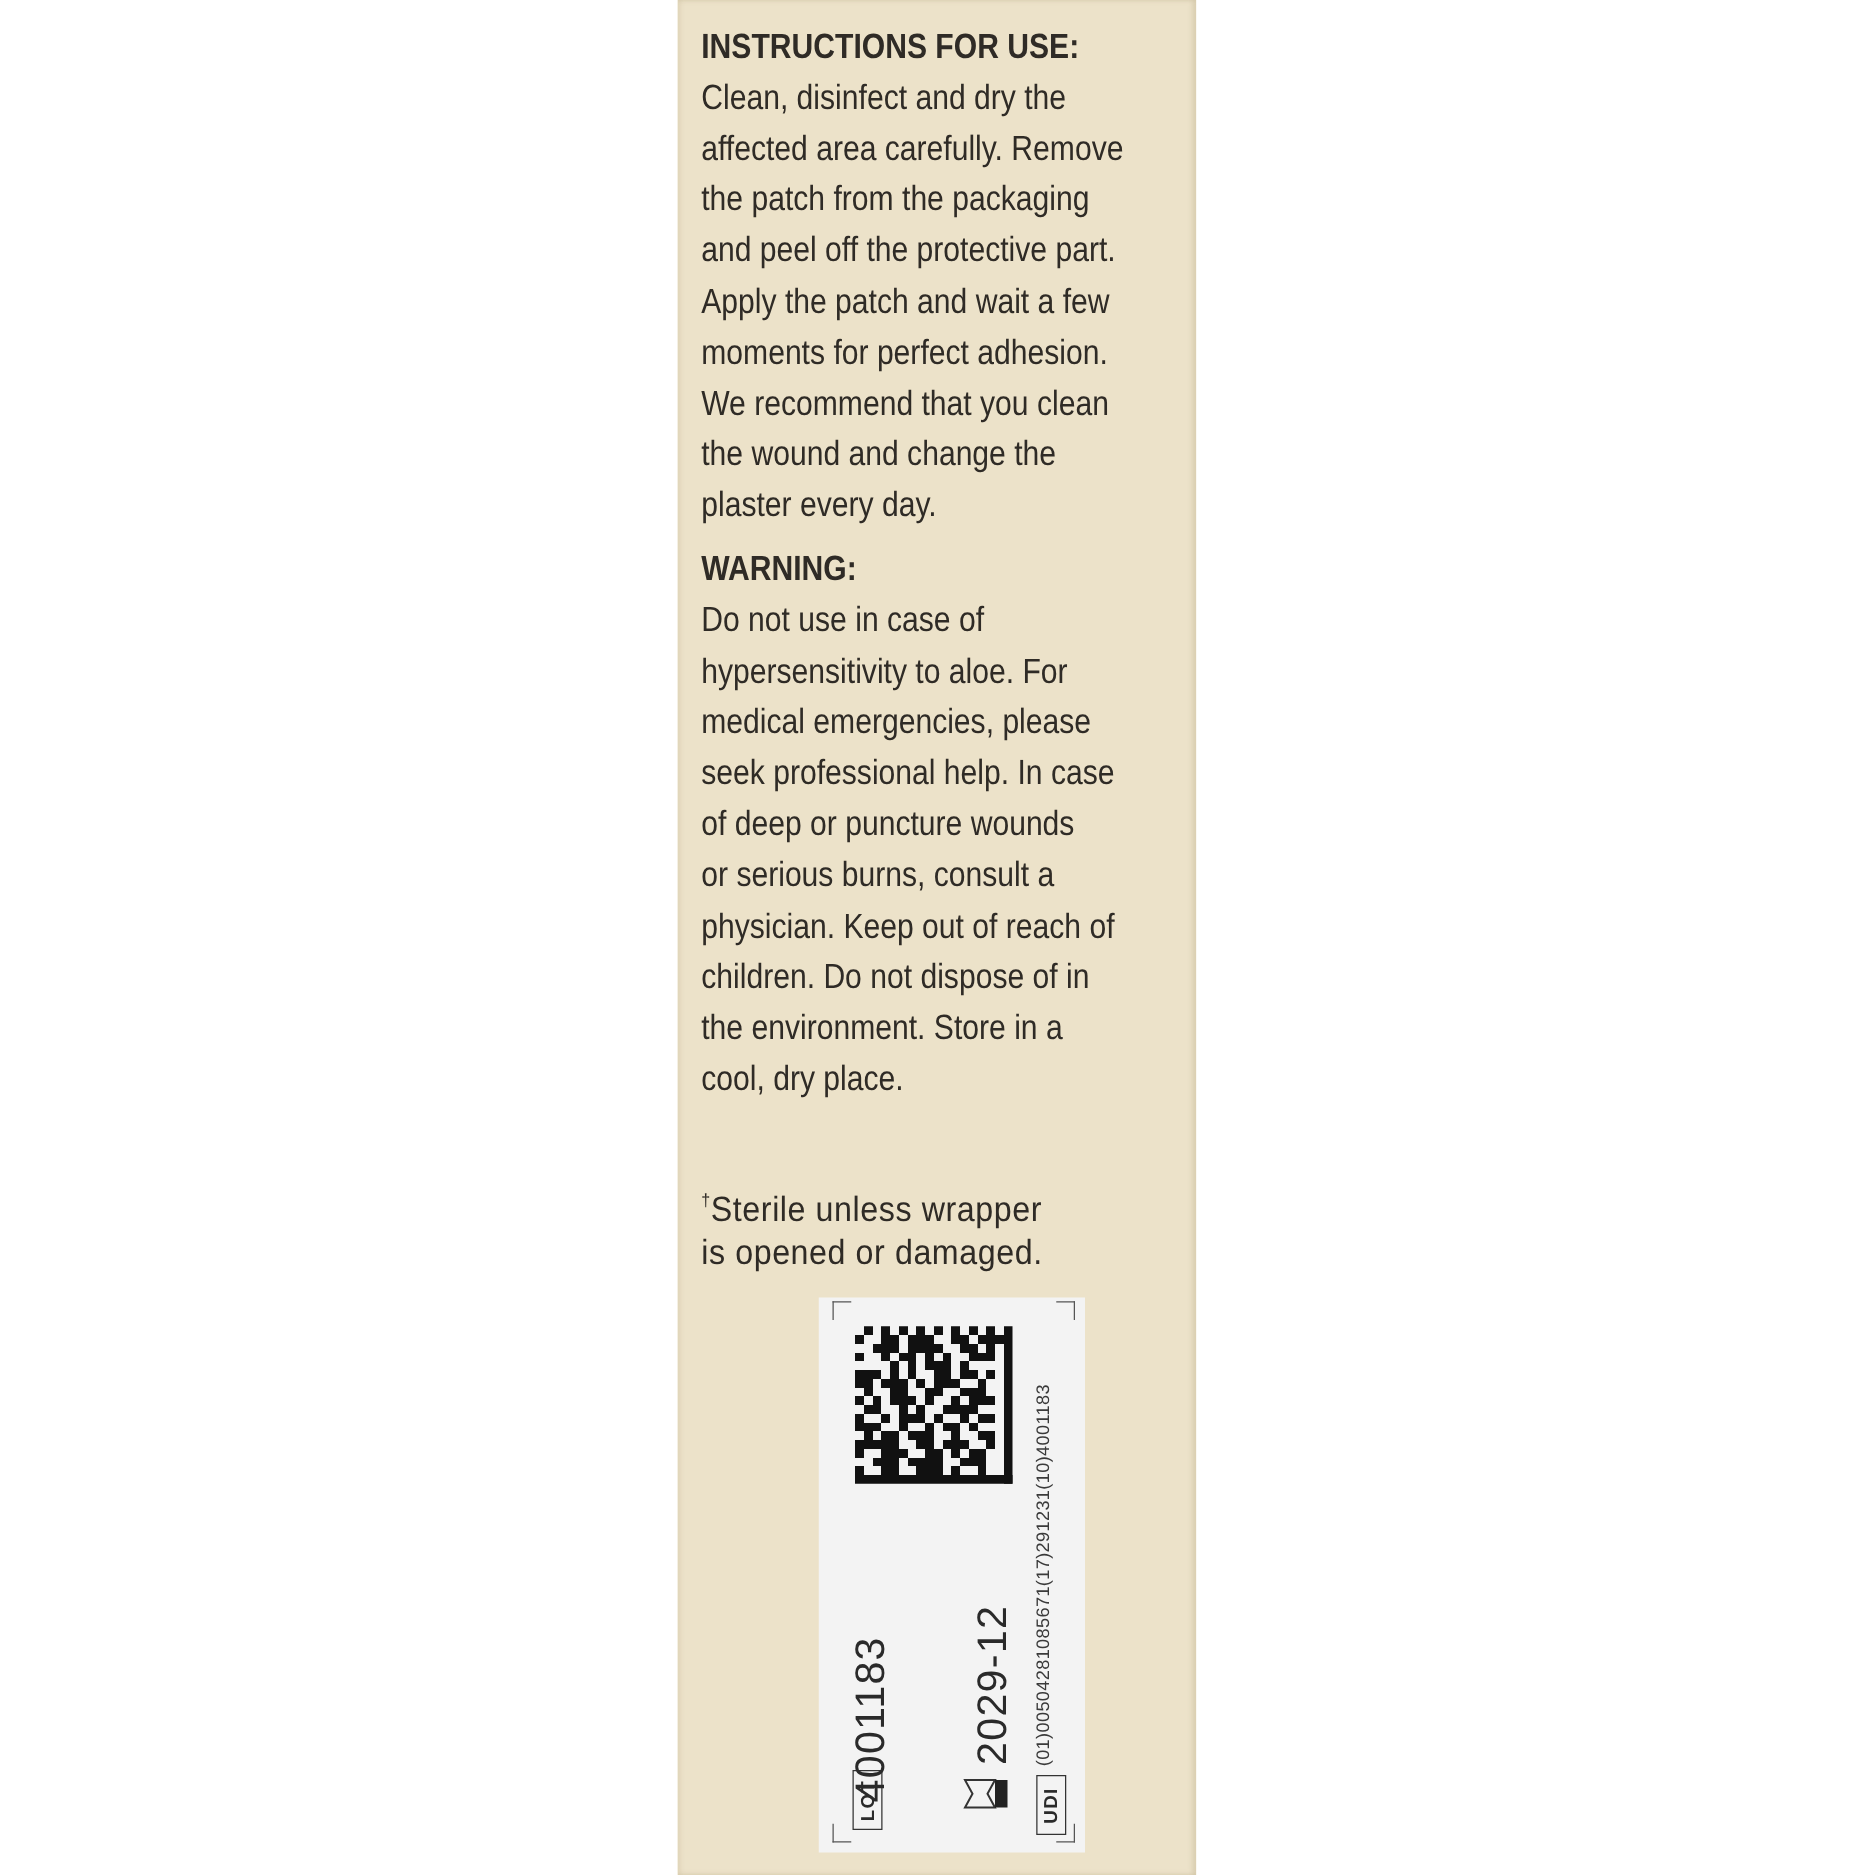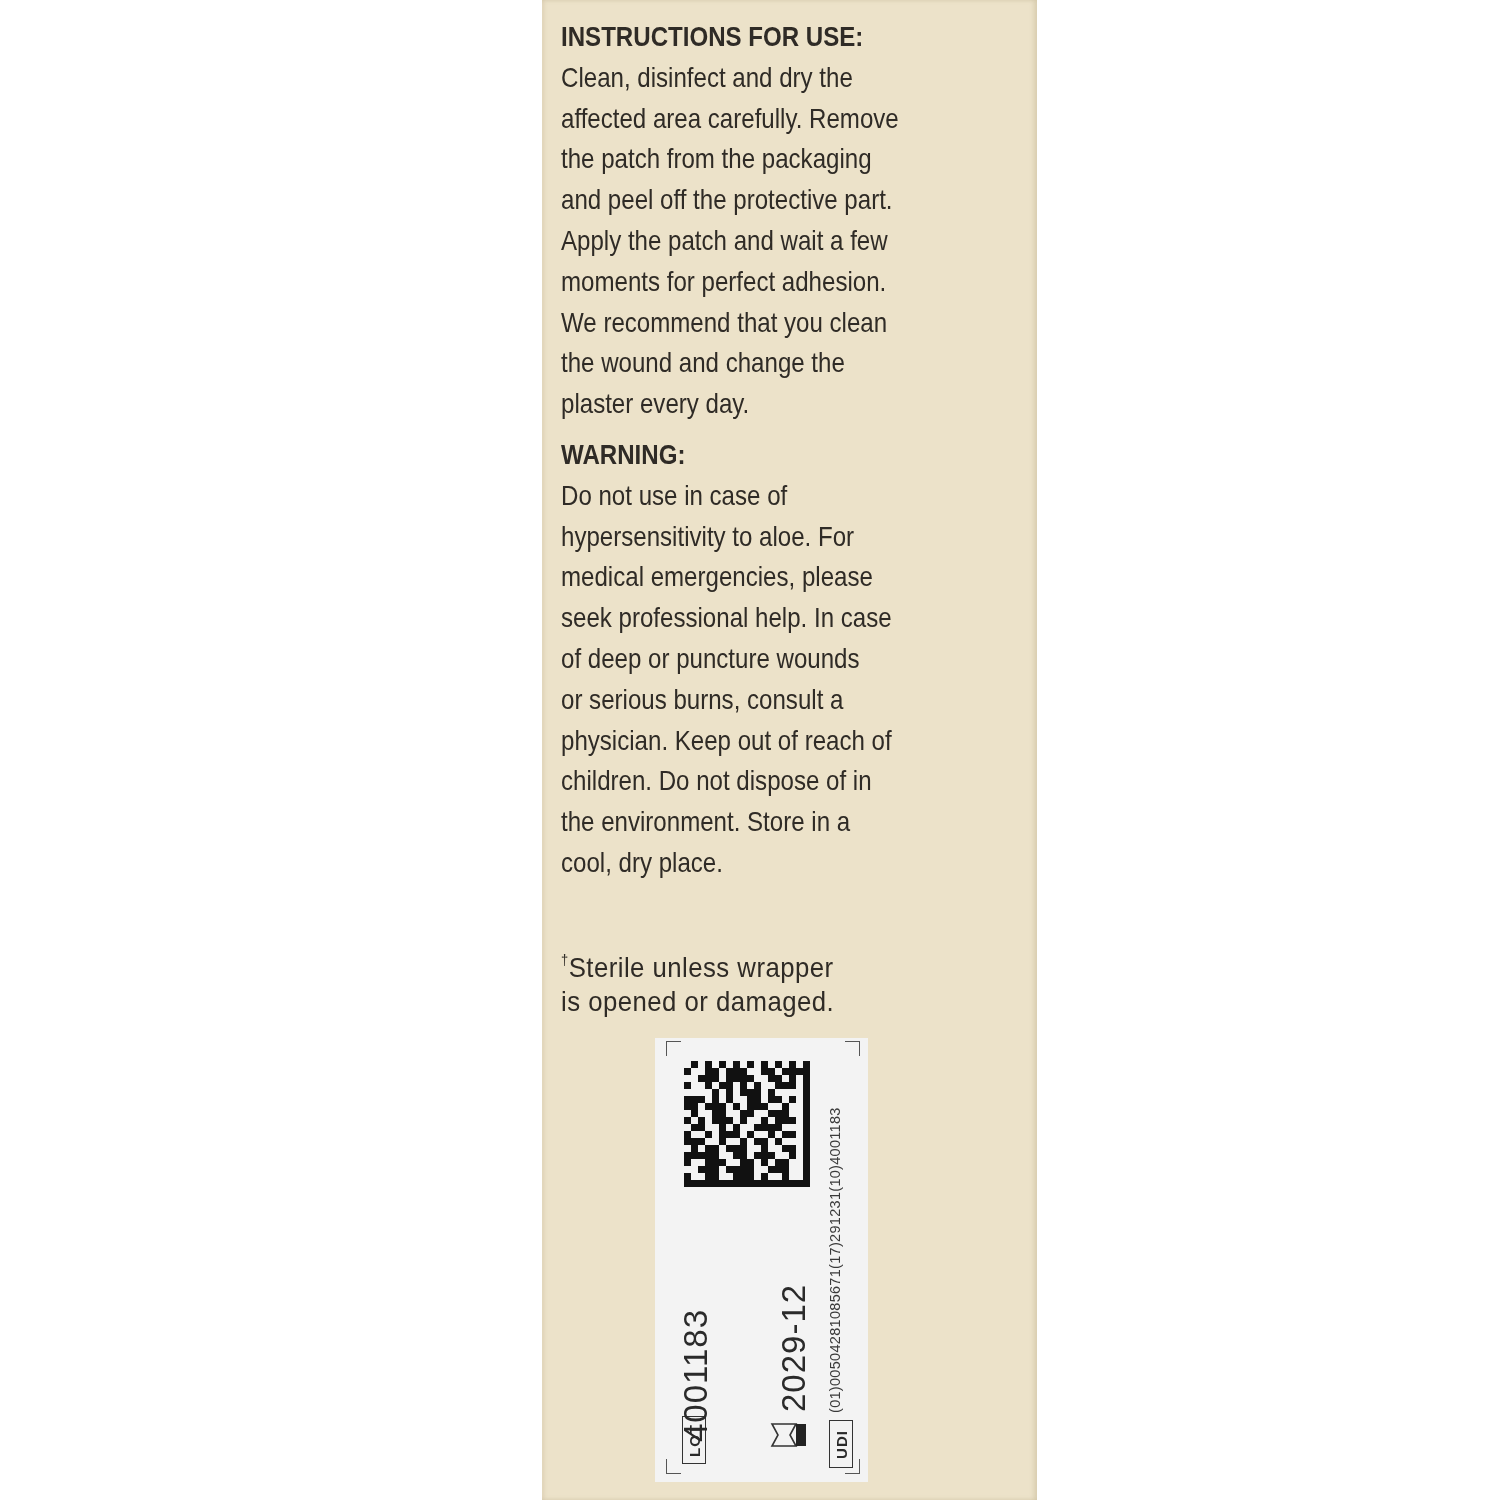--- a/index.html
+++ b/index.html
@@ -1,18 +1,18 @@
 <!DOCTYPE html>
 <html><head>
   <meta charset="utf-8">
   <style>
     html, body { margin: 0; padding: 0; }
     body { width: 1500px; height: 1500px; background: #ffffff; position: relative; overflow: hidden; }
     .panel {
-      position: absolute; left: 542px; top: 0; width: 495px; height: 1500px;
+      position: absolute; left: 542px; top: 0; width: 415px; height: 1500px;
       background: #ece2c9;
       box-shadow: inset -3px 0 4px rgba(180,165,130,0.35), inset 3px 0 3px rgba(200,185,150,0.25);
     }
     .txt {
       position: absolute; left: 19px; width: 400px;
       font-family: "Liberation Sans", sans-serif;
       color: #2f2b26;
       font-size: 28px; line-height: 40.8px;
       transform: scaleX(0.86); transform-origin: left top;
       white-space: nowrap;

